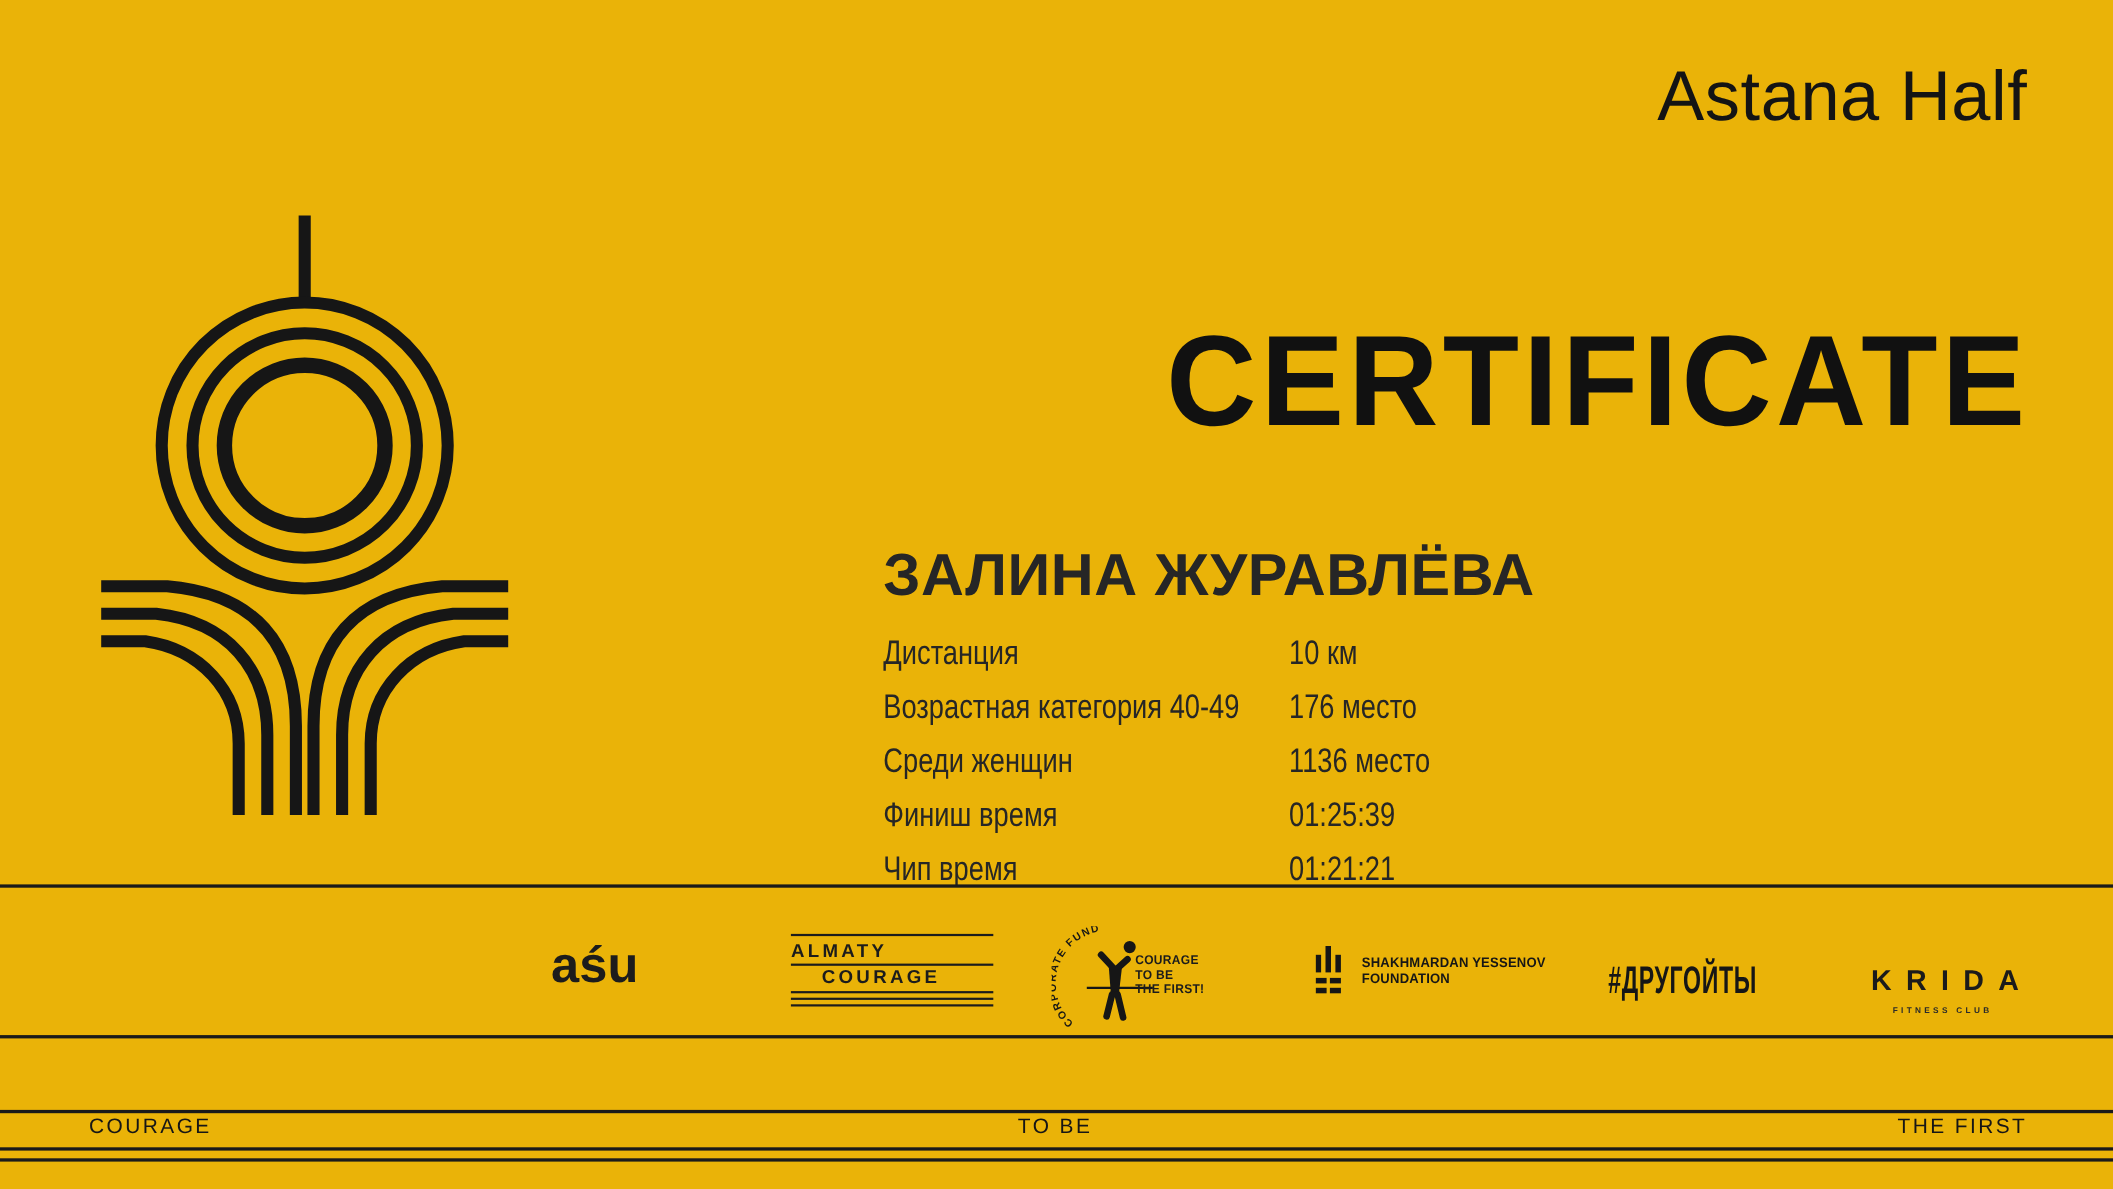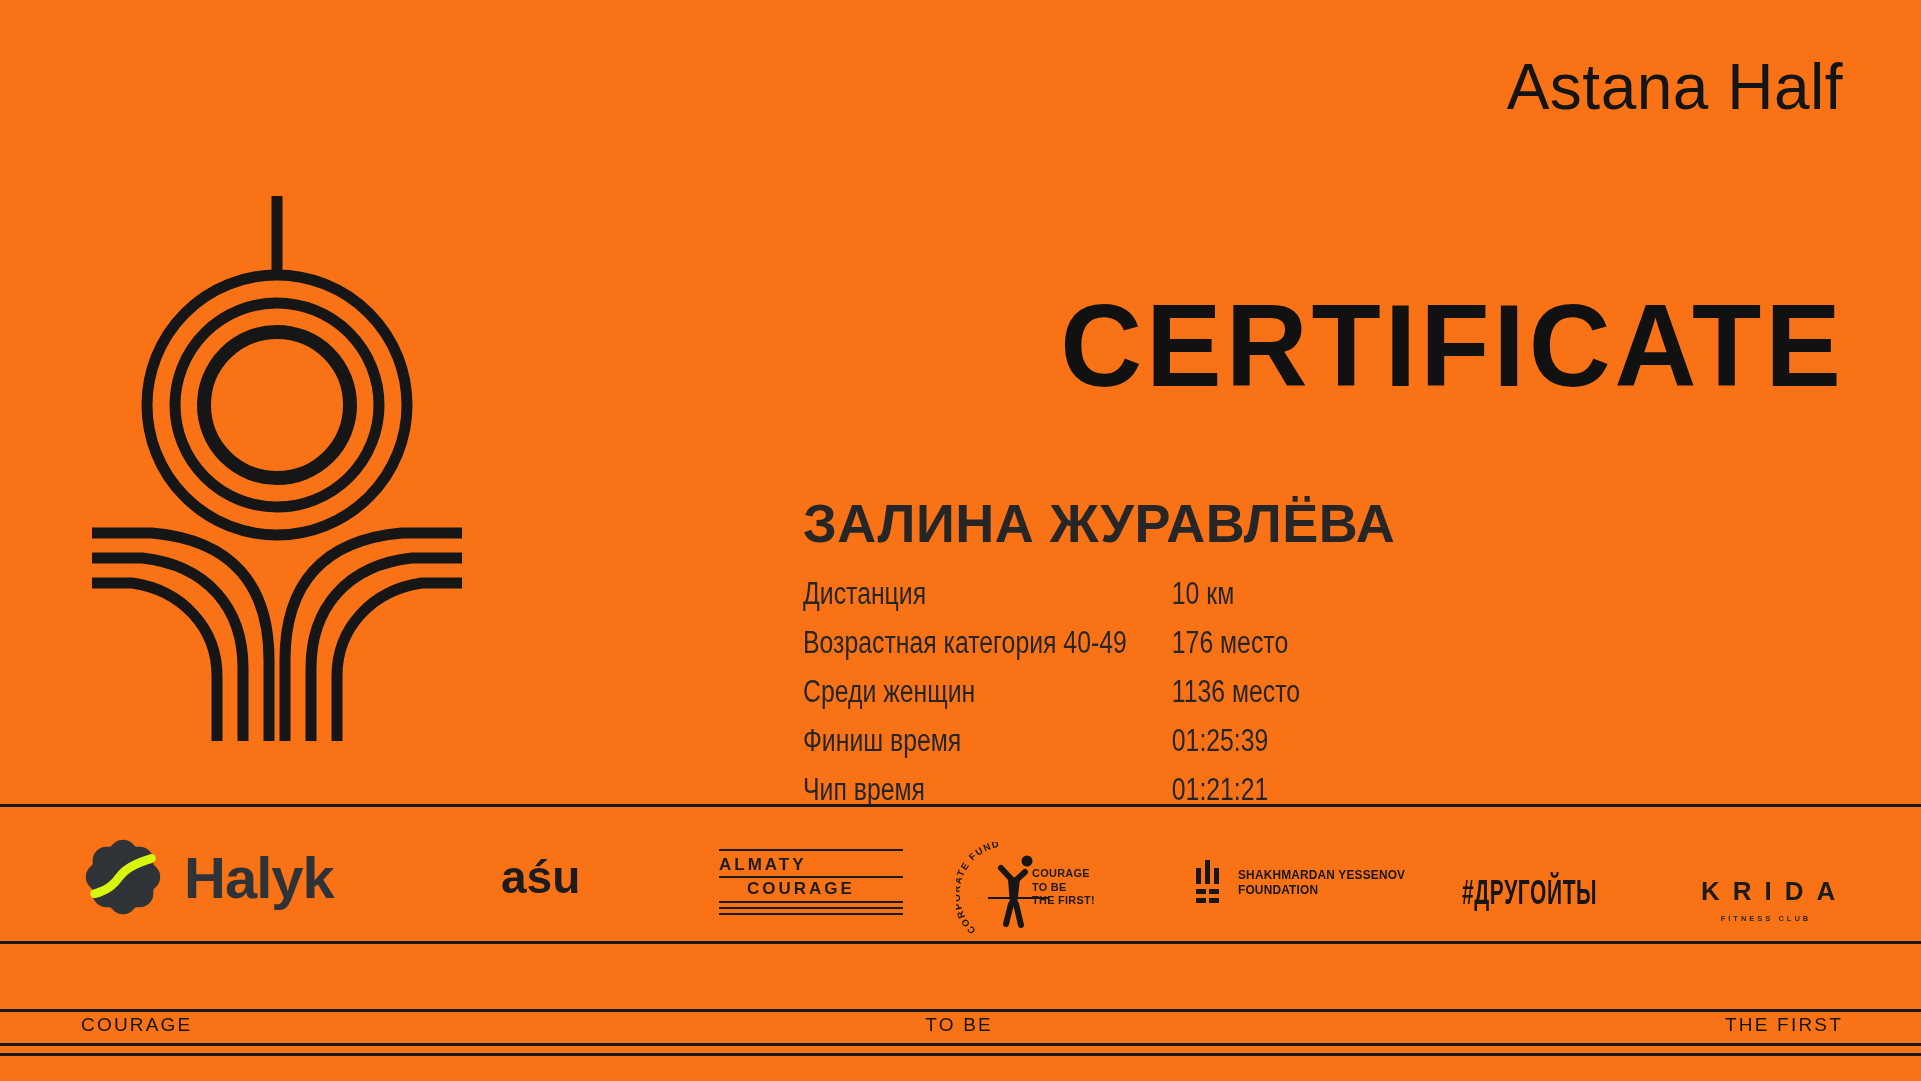--- a/index.html
+++ b/index.html
@@ -1,17 +1,17 @@
 <!DOCTYPE html>
 <html><head>
 <meta charset="utf-8">
 <style>
   html,body{margin:0;padding:0;}
   body{width:1921px;height:1081px;overflow:hidden;font-family:"Liberation Sans",sans-serif;}
-  .cert{position:absolute;top:0;left:0;width:1921px;height:1081px;background:#f97316;}
+  .cert{position:absolute;top:0;left:0;width:1921px;height:1081px;background:#eab308;}
   .abs{position:absolute;}
   .rule{position:absolute;left:0;width:1921px;height:3px;background:#1a1a1a;}
 
   .title{right:78px;top:48px;text-align:right;font-size:64px;line-height:78px;
          color:#141414;letter-spacing:0.5px;font-weight:400;}
   .heading{right:76px;top:278px;font-size:117px;font-weight:700;color:#111;
            letter-spacing:4px;transform:scaleX(.97);transform-origin:right top;white-space:nowrap;}
   .name{left:803px;top:492px;font-size:54px;font-weight:700;color:#262626;letter-spacing:0.5px;white-space:nowrap;}
 
   .details{left:803px;top:576px;width:1200px;transform:scaleX(.8);transform-origin:left top;}
@@ -97,30 +97,20 @@
       <span class="dval">01:21:21</span>
     </div>
   </div>
 
   <div class="rule" style="top:804px;"></div>
   <div class="rule" style="top:941px;"></div>
   <div class="rule" style="top:1009px;"></div>
   <div class="rule" style="top:1043px;"></div>
   <div class="rule" style="top:1053px;"></div>
 
-  <div class="sponsor halyk">
-    <svg width="90" height="90" viewBox="0 0 92 92">
-      <g fill="#2F3338">
-        <rect x="15" y="15" width="62" height="62" rx="14"></rect>
-        <rect x="15" y="15" width="62" height="62" rx="14" transform="rotate(45 46 46)"></rect>
-      </g>
-      <path d="M 17 63 C 32 59 38 52 43 45 C 49 37 58 32 75 27" fill="none" stroke="#D7F80E" stroke-width="9" stroke-linecap="round"></path>
-    </svg>
-    <span class="halyk-word">Halyk</span>
-  </div>
 
   <div class="abs sponsor asu">aśu</div>
 
   <div class="abs sponsor almaty">
     <div class="alm-line" style="top:0;"></div>
     <div class="alm-t1">ALMATY</div>
     <div class="alm-line" style="top:27px;"></div>
     <div class="alm-t2">COURAGE</div>
     <div class="alm-line" style="top:52px;"></div>
     <div class="alm-line" style="top:58px;"></div>

